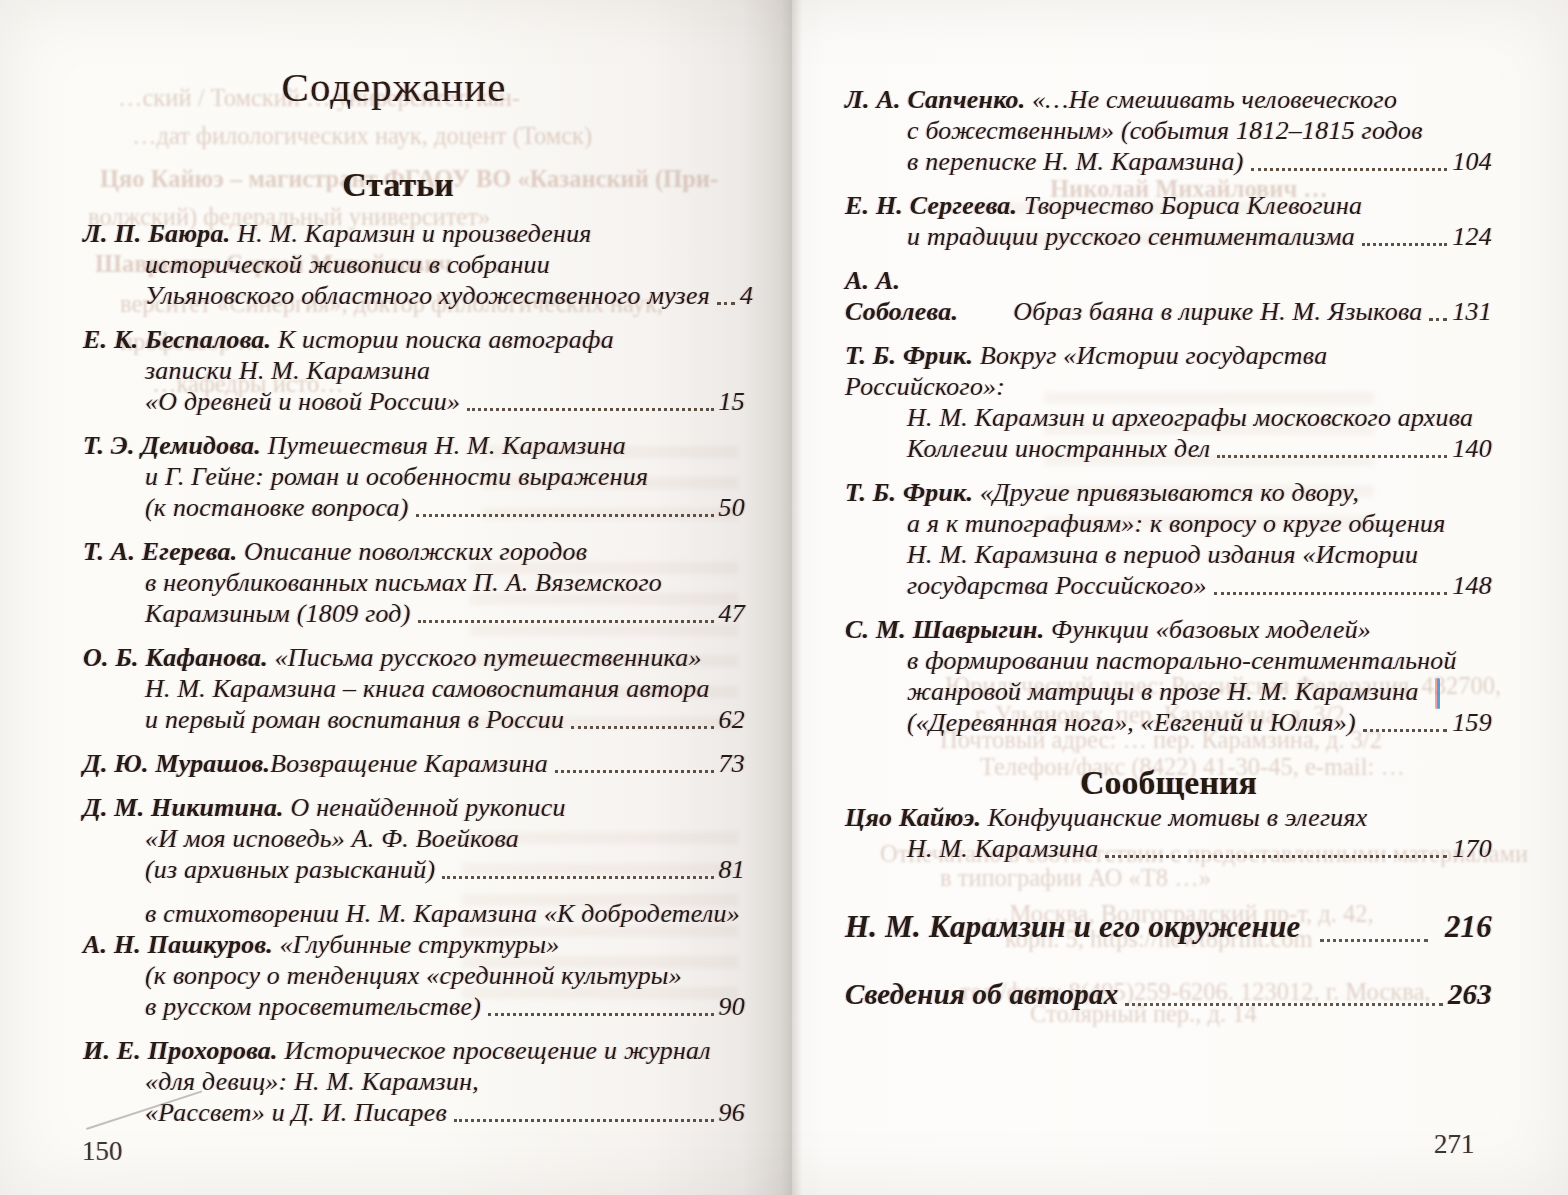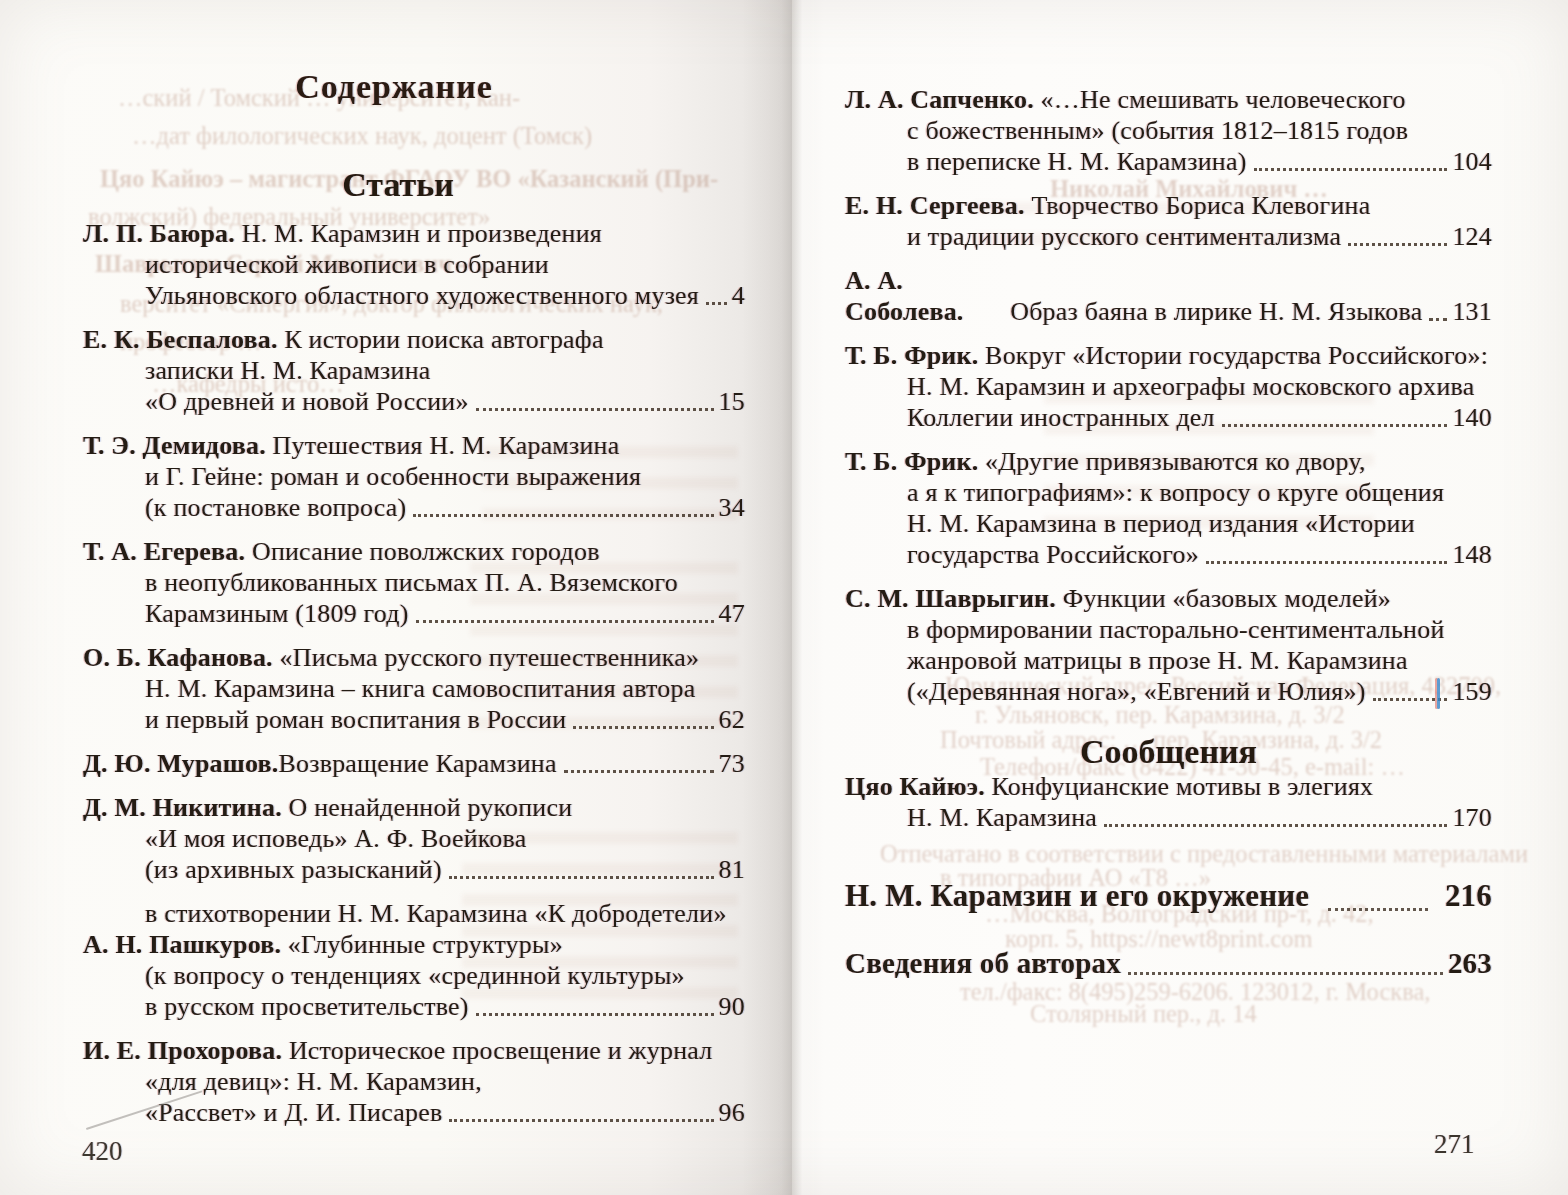--- a/index.html
+++ b/index.html
@@ -24,28 +24,28 @@
     background:linear-gradient(90deg,rgba(110,100,92,0) 0%,rgba(110,100,92,.09) 36%,rgba(95,88,80,.17) 45%,rgba(255,255,255,.35) 55%,rgba(255,255,255,0) 70%);
   }
   .vignette{position:absolute;inset:0;pointer-events:none;box-shadow:inset 0 0 70px rgba(140,130,118,.14);}
 
   
   .page-text{text-shadow:-1.2px 0 0 rgba(185,45,35,.22),1.2px 0 0 rgba(35,80,180,.17);}
   .content{position:absolute;}
   .content-left{left:83px;top:64px;width:662px;}
   .content-right{left:53px;top:84px;width:647px;} 
 
-  h1.toc-title{margin:0;font-size:34px;line-height:46px;font-weight:bold;text-align:center;letter-spacing:1px;color:#2a1b12;transform:translateX(-20px);}
+  h1.toc-title{margin:0;font-size:41px;line-height:46px;font-weight:normal;text-align:center;letter-spacing:1px;color:#2a1b12;transform:translateX(-20px);}
   h2.toc-section{margin:56px 0 0;font-size:34px;line-height:38px;font-weight:bold;text-align:center;color:#241a10;}
   .content-left h2.toc-section{transform:translateX(-16px);}
   .content-left .entries{margin-top:14px;}
 
   .entry{margin:0 0 13px;}
   .entries .entry:last-child{margin-bottom:0;}
-  .entry .line{font-size:26px;line-height:31px;letter-spacing:.2px;}
+  .entry .line{font-size:26px;line-height:31px;letter-spacing:.2px;font-style:italic;}
   .entry .line.cont{padding-left:62px;}
   .entry .author{font-weight:bold;}
   .entry .line.pl{display:flex;align-items:flex-end;}
   .entry .line.pl .txt{white-space:nowrap;}
   .leader{flex:1 1 auto;min-width:18px;border-bottom:3px dotted rgba(66,52,40,.85);margin:0 5px 6px 7px;}
   .pg{white-space:nowrap;}
 
   .content-right h2.toc-section{margin:26px 0 0;transform:none;}
   .content-right .entries.sub{}
   .entries.bolds .entry{margin:0;}
@@ -138,21 +138,21 @@
               <span class="leader"></span>
               <span class="pg">15</span>
             </div>
           </div>
           <div class="entry">
             <div class="line"><span class="author">Т. Э. Демидова. </span><span class="txt">Путешествия Н. М. Карамзина</span></div>
             <div class="line cont"><span class="txt">и Г. Гейне: роман и особенности выражения</span></div>
             <div class="line cont pl">
               <span class="txt">(к постановке вопроса)</span>
               <span class="leader"></span>
-              <span class="pg">34</span>
+              <span class="pg">50</span>
             </div>
           </div>
           <div class="entry">
             <div class="line"><span class="author">Т. А. Егерева. </span><span class="txt">Описание поволжских городов</span></div>
             <div class="line cont"><span class="txt">в неопубликованных письмах П. А. Вяземского</span></div>
             <div class="line cont pl">
               <span class="txt">Карамзиным (1809 год)</span>
               <span class="leader"></span>
               <span class="pg">47</span>
             </div>
@@ -199,21 +199,21 @@
             <div class="line cont pl">
               <span class="txt">«Рассвет» и Д. И. Писарев</span>
               <span class="leader"></span>
               <span class="pg">96</span>
             </div>
           </div>
         </div>
     </div>
 
     <div class="hairline"></div>
-    <div class="corner-num left-num">420</div>
+    <div class="corner-num left-num">150</div>
   </div>
 
   <div class="page right">
     <div class="bleed bright">
         <div class="bl b0">Николай Михайлович …</div>
         <div class="bl b1">Юридический адрес: Российская Федерация, 432700,</div>
         <div class="bl b2">г. Ульяновск, пер. Карамзина, д. 3/2</div>
         <div class="bl b3">Почтовый адрес: … пер. Карамзина, д. 3/2</div>
         <div class="bl b4">Телефон/факс (8422) 41-30-45, e-mail: …</div>
         <div class="bl b5">Отпечатано в соответствии с предоставленными материалами</div>

